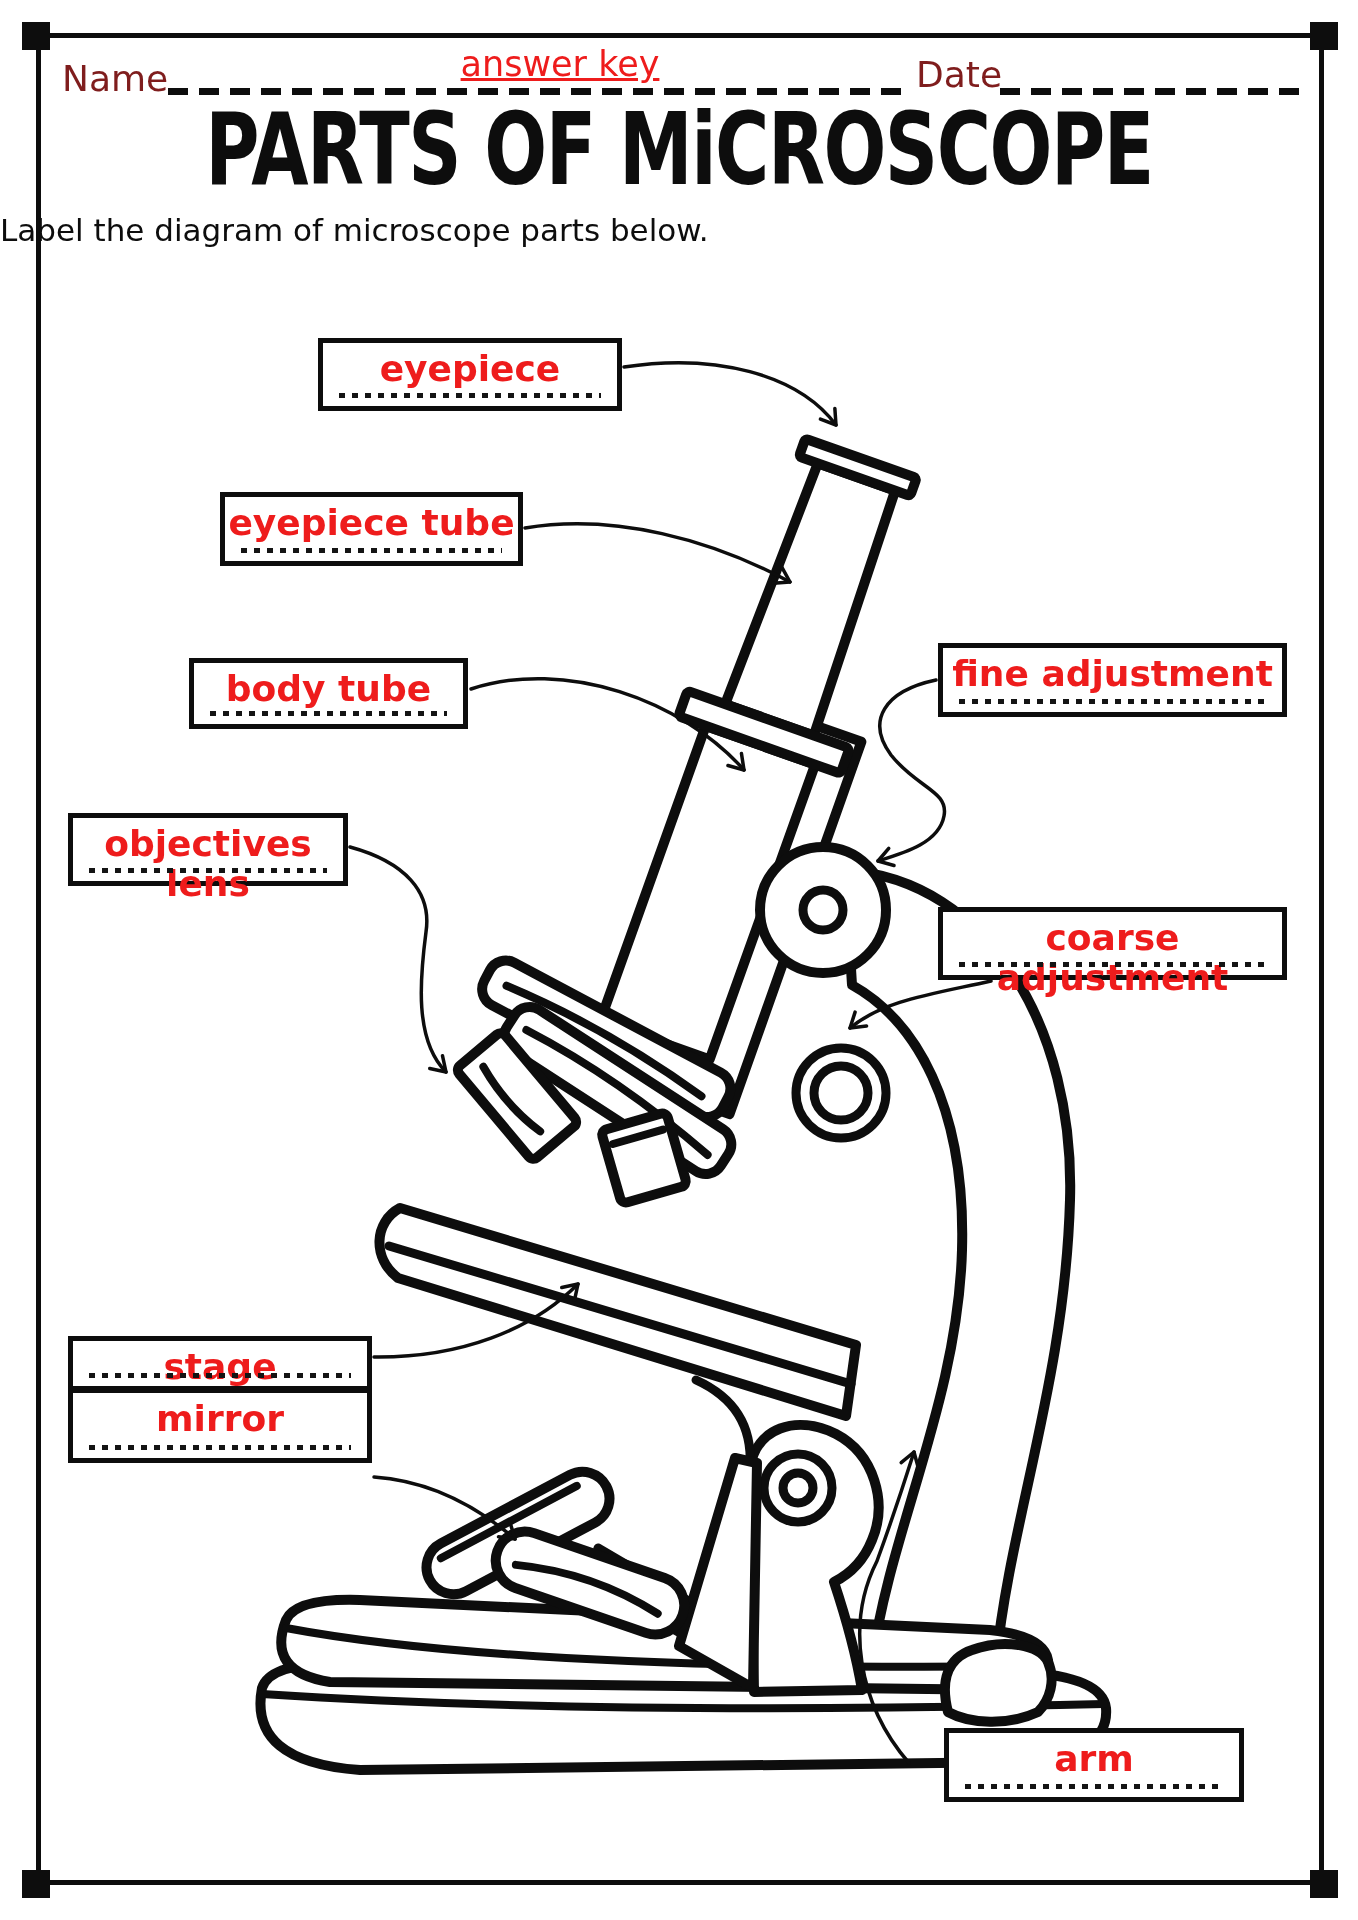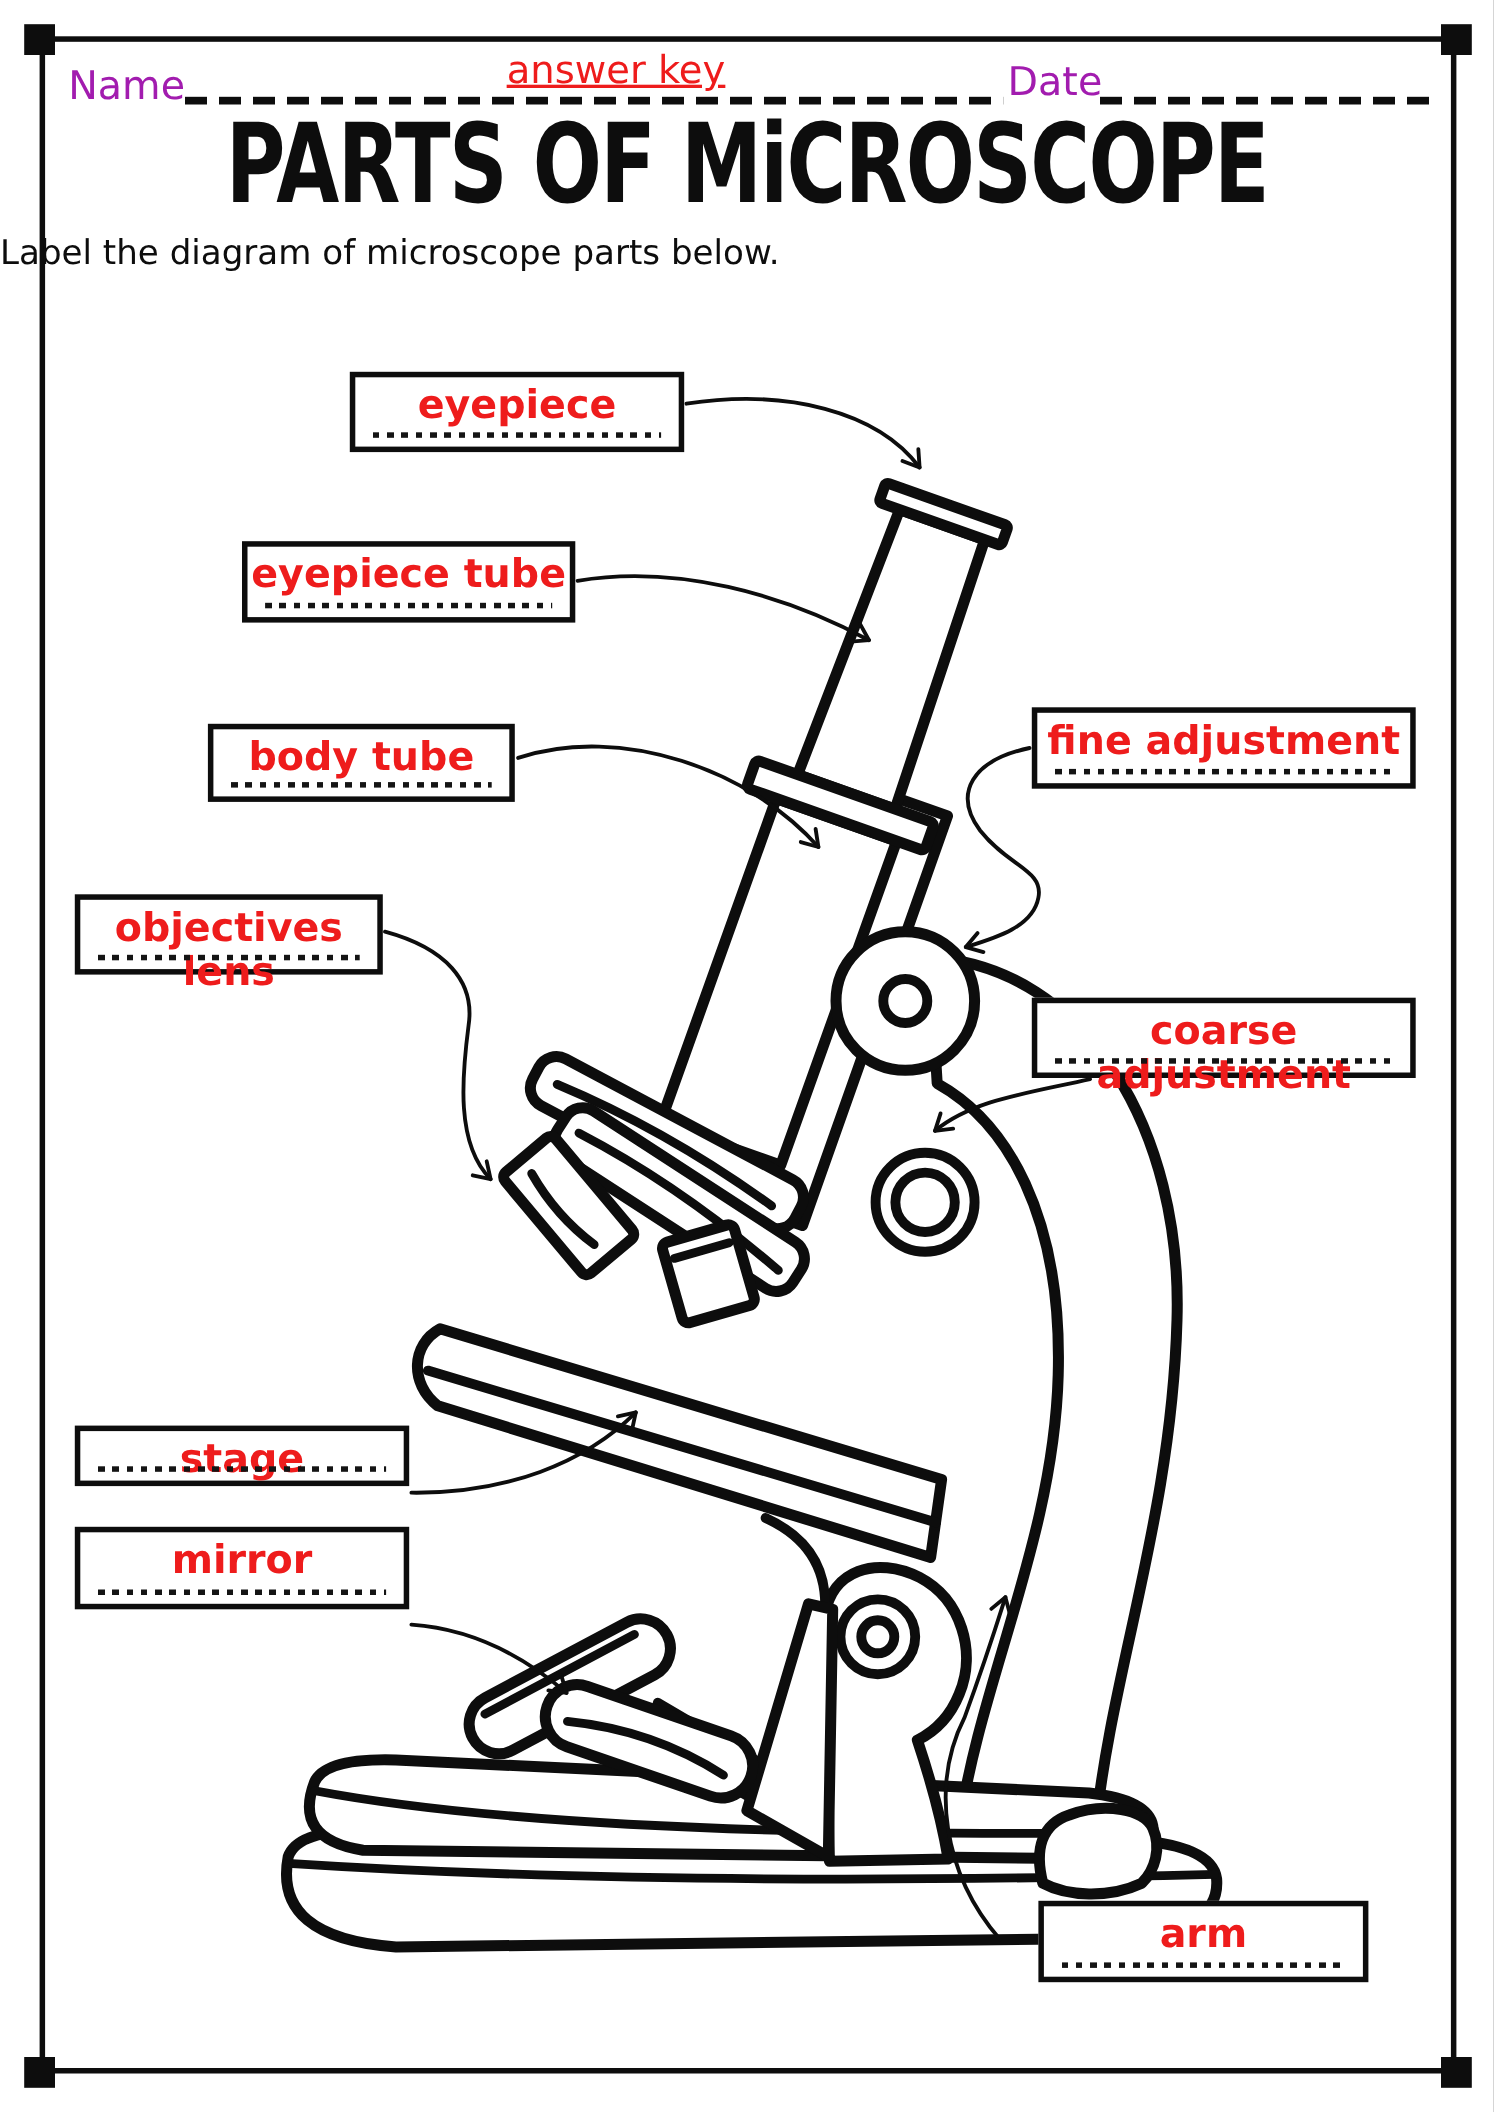--- a/index.html
+++ b/index.html
@@ -8,21 +8,21 @@
     background:#ffffff;overflow:hidden;
     font-family:"DejaVu Sans","Liberation Sans",sans-serif;color:#0d0d0d;
   }
   
   .frame{position:absolute;left:36px;top:33px;width:1288px;height:1852px;
     border:5px solid #0d0d0d;box-sizing:border-box;}
   .corner{position:absolute;width:28px;height:28px;background:#0d0d0d;}
   .c-tl{left:22px;top:22px}.c-tr{left:1310px;top:22px}
   .c-bl{left:22px;top:1870px}.c-br{left:1310px;top:1870px}
   
-  .hd-label{position:absolute;font-size:36px;font-weight:500;color:#a21caf;}
+  .hd-label{position:absolute;font-size:36px;font-weight:500;color:#7f1d1d;}
   .dashline{position:absolute;height:7px;
     background:repeating-linear-gradient(90deg,#0d0d0d 0 20px,transparent 20px 31px);}
   .answer-key{position:absolute;left:430px;top:44px;width:260px;text-align:center;
     font-size:35px;font-weight:500;color:#ee1c1c;text-decoration:underline;}
   .title{position:absolute;left:0;top:100px;width:1358px;text-align:center;
     font-size:100px;font-weight:bold;letter-spacing:-2px;line-height:1.0;
     transform:scaleX(0.74);transform-origin:50% 50%;white-space:nowrap;}
   .subtitle{position:absolute;left:0;top:212px;width:1358px;text-align:left;
     font-size:31px;font-weight:500;}
   
@@ -182,21 +182,21 @@
   <div class="abox" style="left:68px;top:813px;width:280px;height:73px">
     <span class="ans">objectives lens</span>
     <div class="blank"></div>
   </div>
 
   <div class="abox" style="left:938px;top:907px;width:349px;height:73px">
     <span class="ans">coarse adjustment</span>
     <div class="blank"></div>
   </div>
 
-  <div class="abox" style="left:68px;top:1296px;width:304px;height:55px">
+  <div class="abox" style="left:68px;top:1336px;width:304px;height:55px">
     <span class="ans">stage</span>
     <div class="blank"></div>
   </div>
 
   <div class="abox" style="left:68px;top:1388px;width:304px;height:75px">
     <span class="ans">mirror</span>
     <div class="blank"></div>
   </div>
 
   <div class="abox" style="left:944px;top:1728px;width:300px;height:74px">

